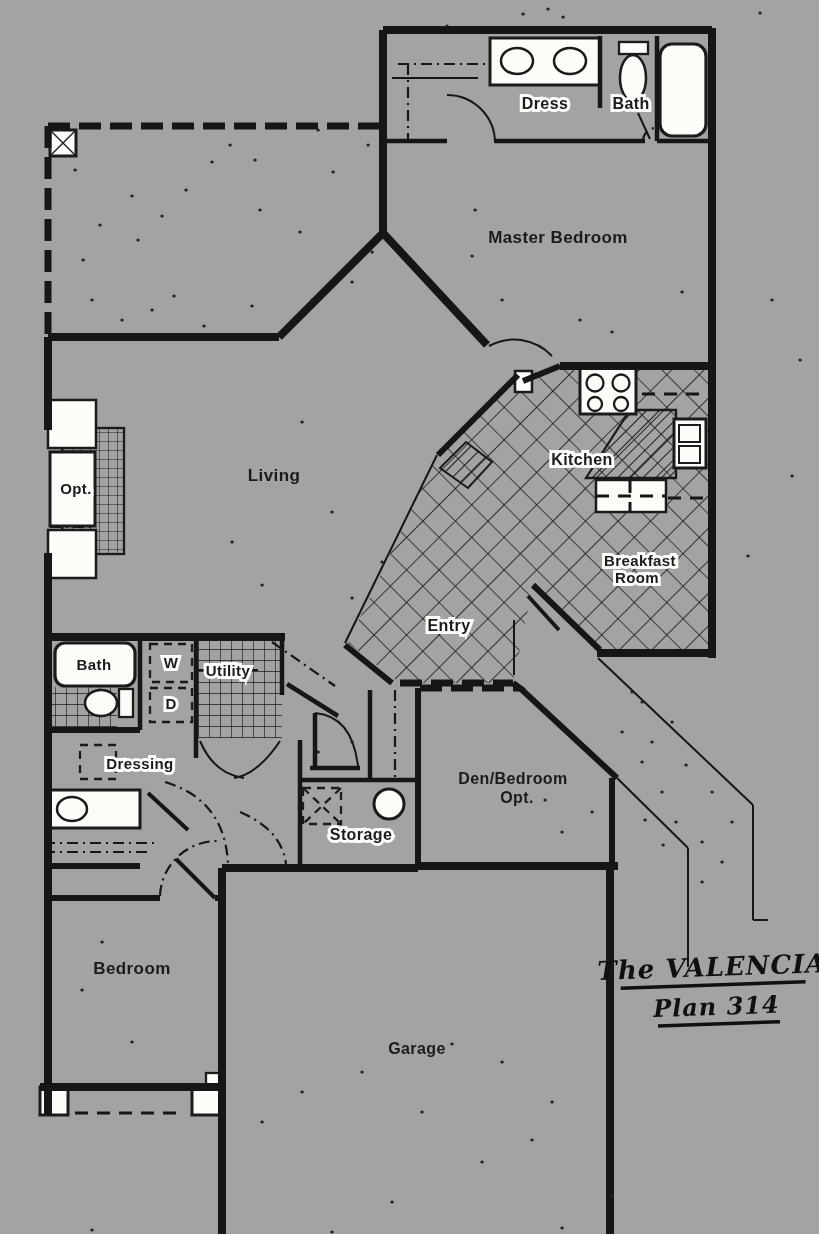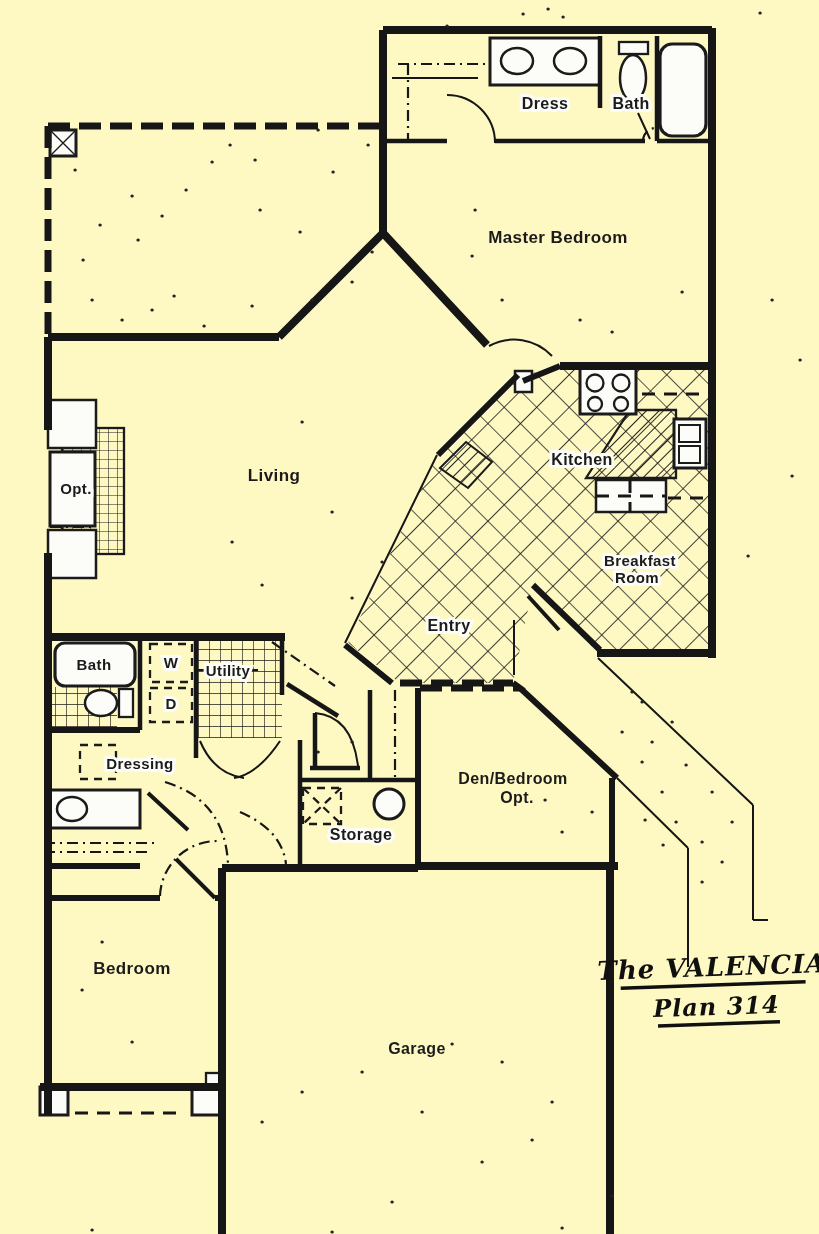--- a/index.html
+++ b/index.html
@@ -1,16 +1,16 @@
 <!DOCTYPE html>
 <html><head>
 <meta charset="utf-8">
 <style>
   html,body{margin:0;padding:0;background:#e8e8e6;}
-  .page{position:relative;width:819px;height:1234px;background:#fef9c3;overflow:hidden;
+  .page{position:relative;width:819px;height:1234px;background:#a3a3a3;overflow:hidden;
         font-family:"Liberation Sans",sans-serif;text-decoration:underline;}
   svg{position:absolute;left:0;top:0;}
   .lbl{font-family:"Liberation Sans",sans-serif;font-weight:700;fill:#1b1b1b;
        letter-spacing:.4px;text-anchor:middle;}
   .halo{stroke:#fcfcf9;stroke-width:6px;paint-order:stroke;}
   .hand{font-family:"DejaVu Serif",serif;font-style:italic;font-weight:700;fill:#101010;
         text-anchor:middle;letter-spacing:1px;}
 </style>
 </head>
 <body>

